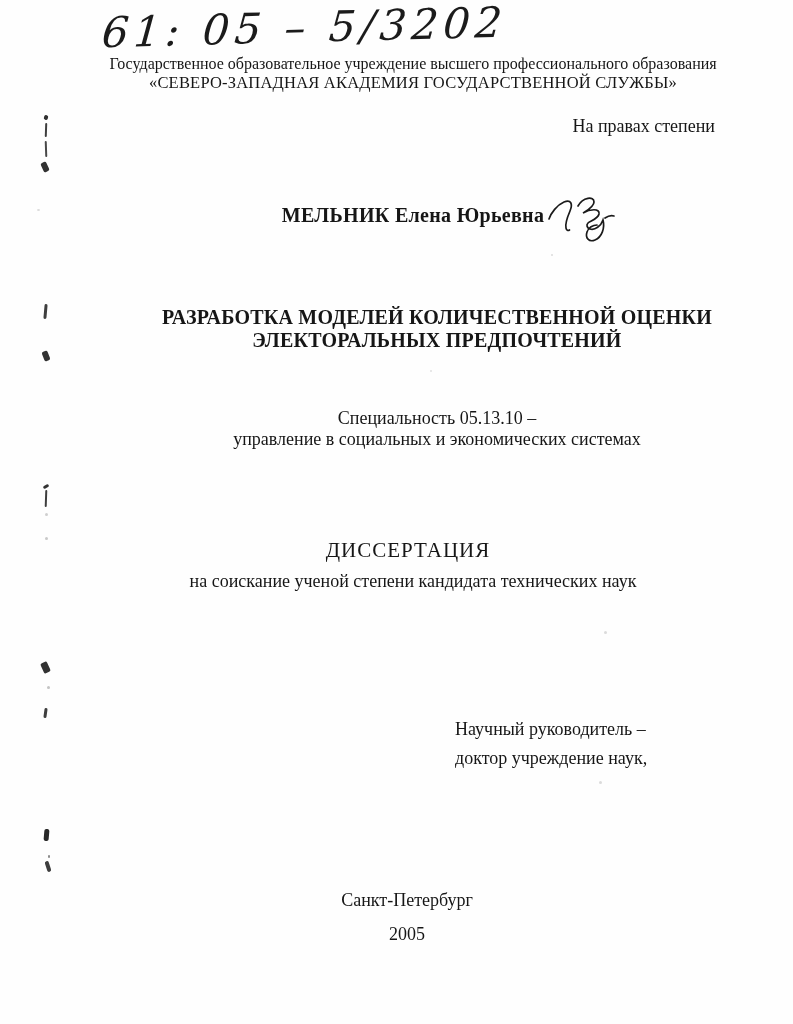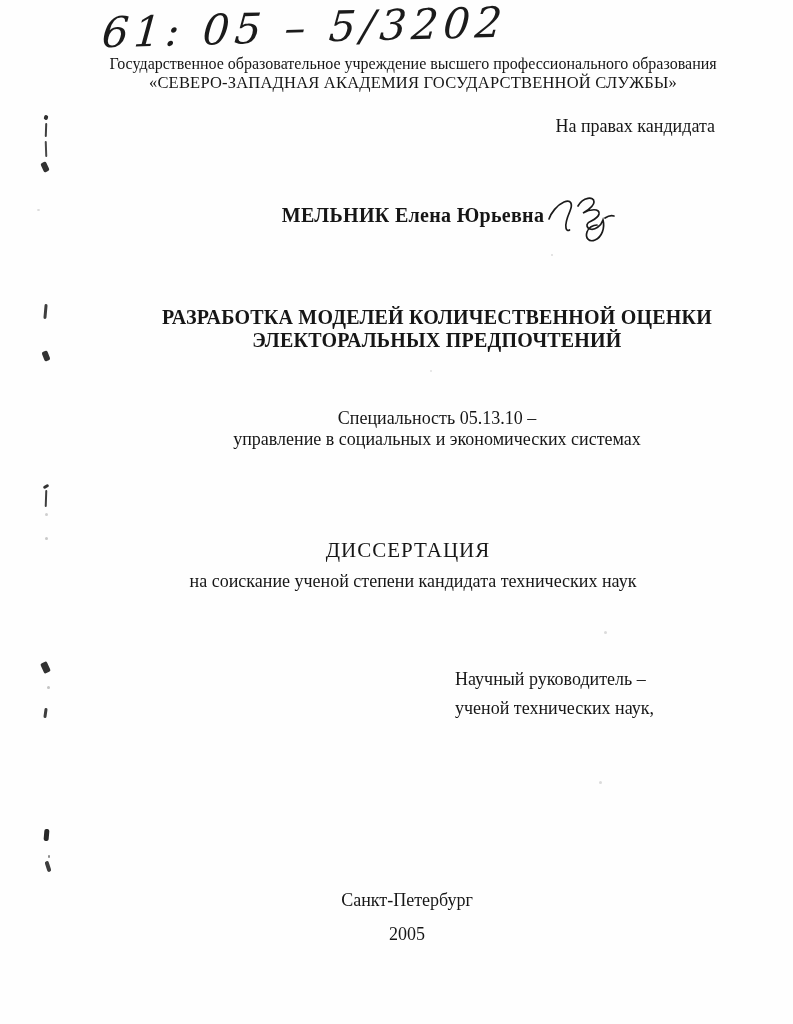--- a/index.html
+++ b/index.html
@@ -25,39 +25,39 @@
   .org{left:23px;top:54px;width:780px;line-height:19px;}
   .org-line1{font-size:16px;}
   .org-line2{font-size:16.5px;letter-spacing:.2px;}
   .manuscript{left:415px;top:116px;width:300px;text-align:right;font-size:18px;}
   .author{left:23px;top:204px;width:780px;font-size:20px;font-weight:bold;letter-spacing:.3px;}
   .signature{left:545px;top:192px;width:72px;height:52px;}
   .title{left:47px;top:306px;width:780px;font-size:20px;font-weight:bold;line-height:23px;letter-spacing:.2px;}
   .specialty{left:47px;top:408px;width:780px;font-size:18px;line-height:21px;}
   .doctype{left:18px;top:538px;width:780px;font-size:21px;letter-spacing:1px;}
   .degree{left:23px;top:571px;width:780px;font-size:18px;}
-  .supervisor{left:455px;top:665px;width:300px;font-size:18px;line-height:29px;}
+  .supervisor{left:455px;top:715px;width:300px;font-size:18px;line-height:29px;}
   .cityyear{left:17px;top:890px;width:780px;font-size:18px;}
   .year-line{margin-top:13px;}
   .artifact{position:absolute;background:#1c1c1c;border-radius:2px;}
   .speck{position:absolute;background:#8a8a8a;border-radius:50%;}
 </style>
 </head>
 <body>
 
 <div class="page">
 
   <div class="abs handwritten">61: 05 – 5/3202</div>
 
   <div class="abs org center">
     <div class="org-line1">Государственное образовательное учреждение высшего профессионального образования</div>
     <div class="org-line2">«СЕВЕРО-ЗАПАДНАЯ АКАДЕМИЯ ГОСУДАРСТВЕННОЙ СЛУЖБЫ»</div>
   </div>
 
-  <div class="abs manuscript">На правах кандидата</div>
+  <div class="abs manuscript">На правах степени</div>
 
   <div class="abs author center">МЕЛЬНИК Елена Юрьевна</div>
 
   <svg class="abs signature" viewBox="0 0 72 52" xmlns="http://www.w3.org/2000/svg">
     <g fill="none" stroke="#1a1a1a" stroke-width="1.7" stroke-linecap="round">
       <path d="M4,27 C6,21 12,13 19,10 C26,7 28,12 25,19 C22,26 20,32 21,36 C21.5,38.5 23,39 24.5,38"></path>
       <path d="M33,14 C38,5 49,4 49,10 C49,15 41,19 38,21 C45,17 55,16 54,22 C53,27 45,29 43,31 C41,33 42,36 45,37 C50,38.5 56,34 58,28 C60,36 57,45 50,48 C44,50.5 40,46 42,40 C43.5,35.5 48,33 52,33"></path>
       <path d="M60,26 C63,24 66,23 69,24"></path>
     </g>
   </svg>
@@ -71,21 +71,21 @@
     <div>Специальность 05.13.10 –</div>
     <div>управление в социальных и экономических системах</div>
   </div>
 
   <div class="abs doctype center">ДИССЕРТАЦИЯ</div>
 
   <div class="abs degree center">на соискание ученой степени кандидата технических наук</div>
 
   <div class="abs supervisor">
     <div>Научный руководитель –</div>
-    <div>ученой технических наук,</div>
+    <div>доктор учреждение наук,</div>
   </div>
 
   <div class="abs cityyear center">
     <div>Санкт-Петербург</div>
     <div class="year-line">2005</div>
   </div>
 
   <div id="artifacts">
       <div class="artifact" style="left: 44px; top: 115px; width: 4px; height: 5px; opacity: 0.9; transform: rotate(20deg);"></div>
       <div class="artifact" style="left: 45px; top: 123px; width: 2px; height: 14px; opacity: 0.85; transform: rotate(2deg);"></div>

